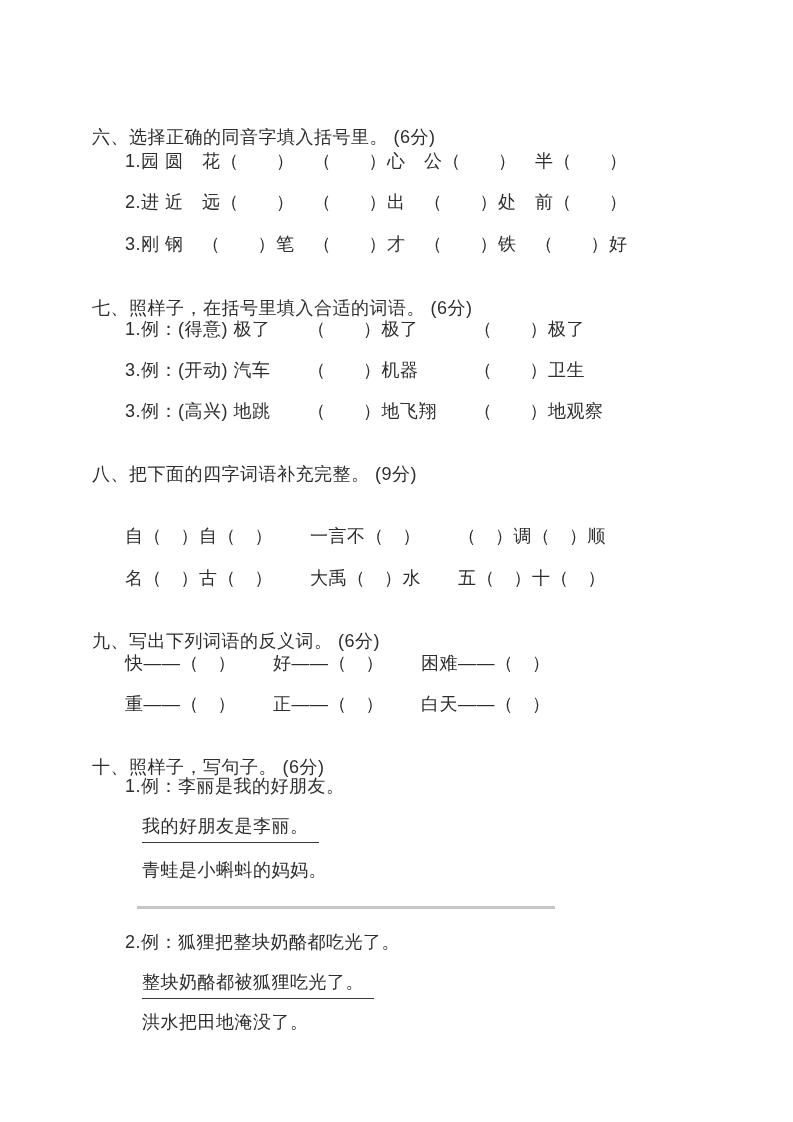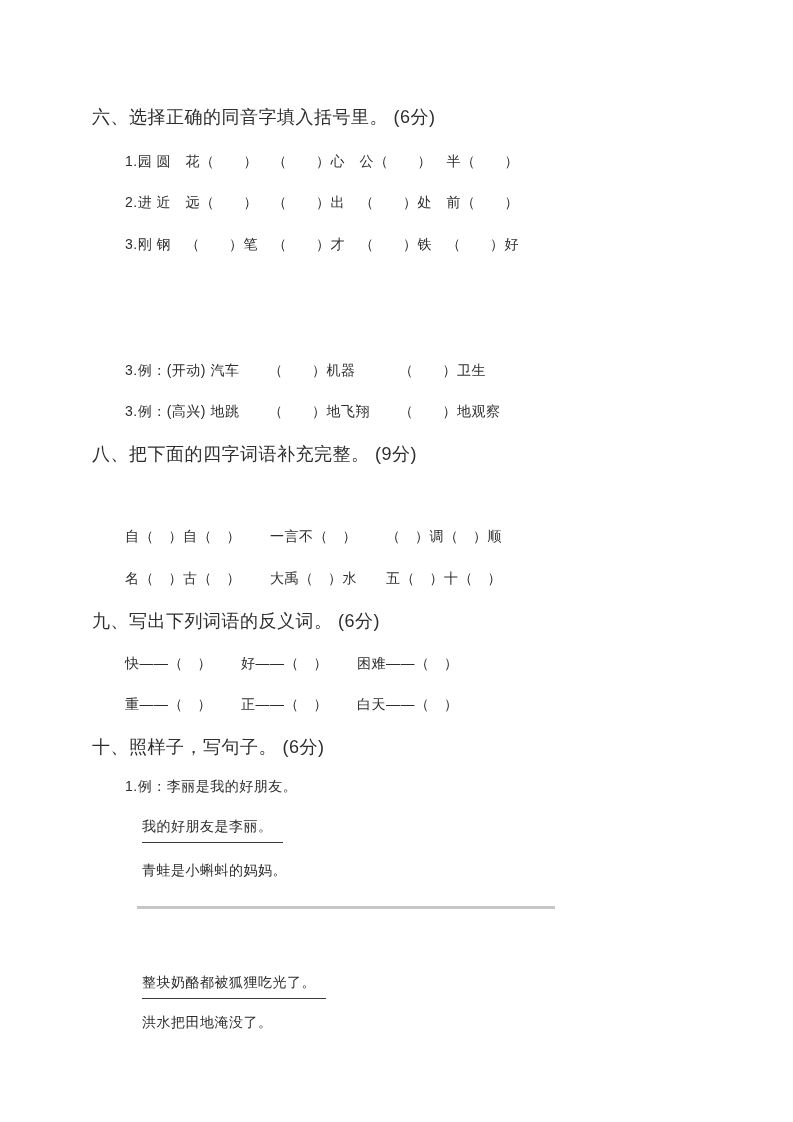--- a/index.html
+++ b/index.html
@@ -17,28 +17,29 @@
     position: relative;
     width: 793px;
     height: 1122px;
     background: var(--background);
     font-family: "Liberation Sans", sans-serif;
     color: var(--text);
     overflow: hidden;
   }
   .line {
     position: absolute;
-    font-size: 14px;
+    font-size: 18px;
     line-height: 24px;
     white-space: pre;
     letter-spacing: 0.5px;
   }
   .heading {
     font-size: 18px;
     letter-spacing: 0.5px;
+    margin-top: 20px;
   }
   .underline {
     border-bottom: 1.5px solid var(--underline);
     padding-bottom: 4px;
     padding-right: 10px;
     text-align: center;
   }
   .divider {
     position: absolute;
     height: 3px;
@@ -48,35 +49,38 @@
 </head>
 <body>
 
 <div class="page">
 
   <div class="line heading" style="top:105px;left:92px">六、选择正确的同音字填入括号里。 (6分)</div>
   <div class="line" style="top:149px;left:125px">1.园 圆　花（　　）　（　　）心　公（　　）　半（　　）</div>
   <div class="line" style="top:190px;left:125px">2.进 近　远（　　）　（　　）出　（　　）处　前（　　）</div>
   <div class="line" style="top:232px;left:125px">3.刚 钢　（　　）笔　（　　）才　（　　）铁　（　　）好</div>
 
+  <div class="line heading" style="top:276px;left:92px">七、照样子，在括号里填入合适的词语。 (6分)</div>
+  <div class="line" style="top:317px;left:125px">1.例：(得意) 极了　　（　　）极了　　　（　　）极了</div>
   <div class="line" style="top:358px;left:125px">3.例：(开动) 汽车　　（　　）机器　　　（　　）卫生</div>
   <div class="line" style="top:399px;left:125px">3.例：(高兴) 地跳　　（　　）地飞翔　　（　　）地观察</div>
 
   <div class="line heading" style="top:442px;left:92px">八、把下面的四字词语补充完整。 (9分)</div>
   <div class="line" style="top:524px;left:125px">自（　）自（　）　　一言不（　）　　（　）调（　）顺</div>
   <div class="line" style="top:566px;left:125px">名（　）古（　）　　大禹（　）水　　五（　）十（　）</div>
 
   <div class="line heading" style="top:609px;left:92px">九、写出下列词语的反义词。 (6分)</div>
   <div class="line" style="top:651px;left:125px">快——（　）　　好——（　）　　困难——（　）</div>
   <div class="line" style="top:692px;left:125px">重——（　）　　正——（　）　　白天——（　）</div>
 
   <div class="line heading" style="top:735px;left:92px">十、照样子，写句子。 (6分)</div>
 
   <div class="line" style="top:774px;left:125px">1.例：李丽是我的好朋友。</div>
   <div class="line underline" style="top:814px;left:142px">我的好朋友是李丽。</div>
   <div class="line" style="top:858px;left:142px">青蛙是小蝌蚪的妈妈。</div>
 
   <div class="divider" style="top:906px;left:137px;width:418px"></div>
 
+  <div class="line" style="top:930px;left:125px">2.例：狐狸把整块奶酪都吃光了。</div>
   <div class="line" style="top:1010px;left:142px">洪水把田地淹没了。</div>
   <div class="line underline" style="top:970px;left:142px">整块奶酪都被狐狸吃光了。</div>
 
 </div>
 
 </body></html>

